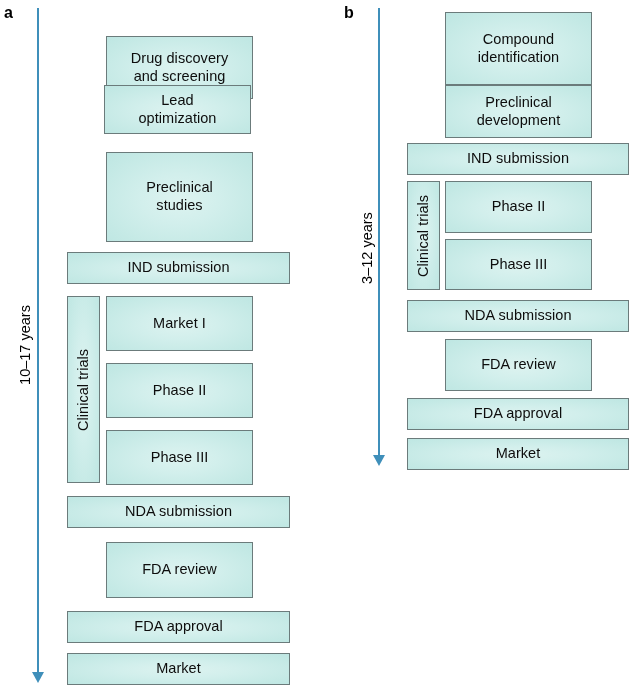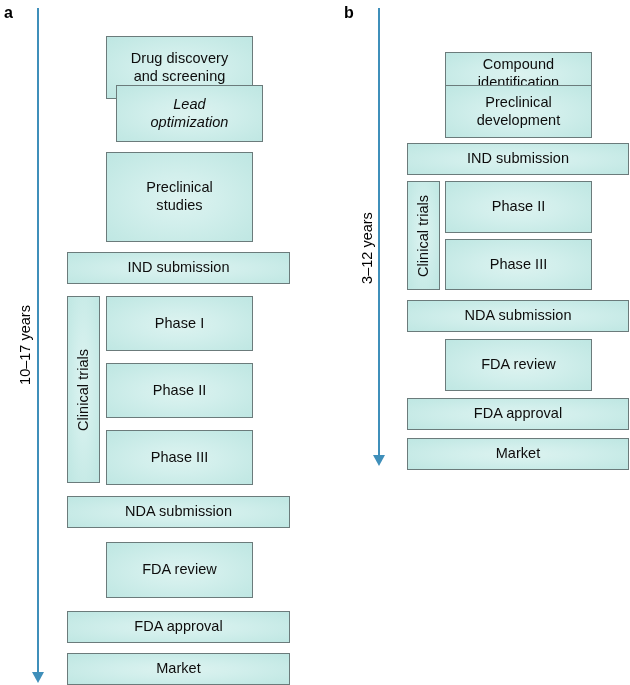--- a/index.html
+++ b/index.html
@@ -83,54 +83,54 @@
     <div class="panel-letter" style="left: 344px; top: 5px;">b</div>
     <div class="axis-line" style="left: 37px; top: 8px; height: 664px; background: rgb(63, 143, 186);"></div>
     <div class="axis-arrow" style="left: 32px; top: 672px; border-top-color: rgb(63, 143, 186);"></div>
     <div class="axis-label rot" style="left: 25px; top: 345px;">10–17 years</div>
     <div class="axis-line" style="left: 378px; top: 8px; height: 447px; background: rgb(63, 143, 186);"></div>
     <div class="axis-arrow" style="left: 373px; top: 455px; border-top-color: rgb(63, 143, 186);"></div>
     <div class="axis-label rot" style="left: 367px; top: 248px;">3–12 years</div>
     <div class="box" style="left: 106px; top: 12px; width: 147px; height: 63px; margin-top: 24px;">
       <span>Drug discovery<br>and screening</span>
     </div>
-    <div class="box" style="left: 116px; top: 85px; width: 147px; height: 57px; font-style: italic;">
+    <div class="box" style="left: 104px; top: 85px; width: 147px; height: 49px;">
       <span>Lead<br>optimization</span>
     </div>
     <div class="box" style="left: 106px; top: 152px; width: 147px; height: 90px;">
       <span>Preclinical<br>studies</span>
     </div>
     <div class="box" style="left: 67px; top: 252px; width: 223px; height: 32px;">
       <span>IND submission</span>
     </div>
     <div class="box vertical" style="left: 67px; top: 296px; width: 33px; height: 187px;">
       <span>Clinical trials</span>
     </div>
     <div class="box" style="left: 106px; top: 296px; width: 147px; height: 55px;">
-      <span>Phase I</span>
+      <span>Market I</span>
     </div>
     <div class="box" style="left: 106px; top: 363px; width: 147px; height: 55px;">
       <span>Phase II</span>
     </div>
     <div class="box" style="left: 106px; top: 430px; width: 147px; height: 55px;">
       <span>Phase III</span>
     </div>
     <div class="box" style="left: 67px; top: 496px; width: 223px; height: 32px;">
       <span>NDA submission</span>
     </div>
     <div class="box" style="left: 106px; top: 542px; width: 147px; height: 56px;">
       <span>FDA review</span>
     </div>
     <div class="box" style="left: 67px; top: 611px; width: 223px; height: 32px;">
       <span>FDA approval</span>
     </div>
     <div class="box" style="left: 67px; top: 653px; width: 223px; height: 32px;">
       <span>Market</span>
     </div>
-    <div class="box" style="left: 445px; top: 12px; width: 147px; height: 44px; margin-top: 40px;">
+    <div class="box" style="left: 445px; top: 12px; width: 147px; height: 73px;">
       <span>Compound<br>identification</span>
     </div>
     <div class="box" style="left: 445px; top: 85px; width: 147px; height: 53px;">
       <span>Preclinical<br>development</span>
     </div>
     <div class="box" style="left: 407px; top: 143px; width: 222px; height: 32px;">
       <span>IND submission</span>
     </div>
     <div class="box vertical" style="left: 407px; top: 181px; width: 33px; height: 109px;">
       <span>Clinical trials</span>

